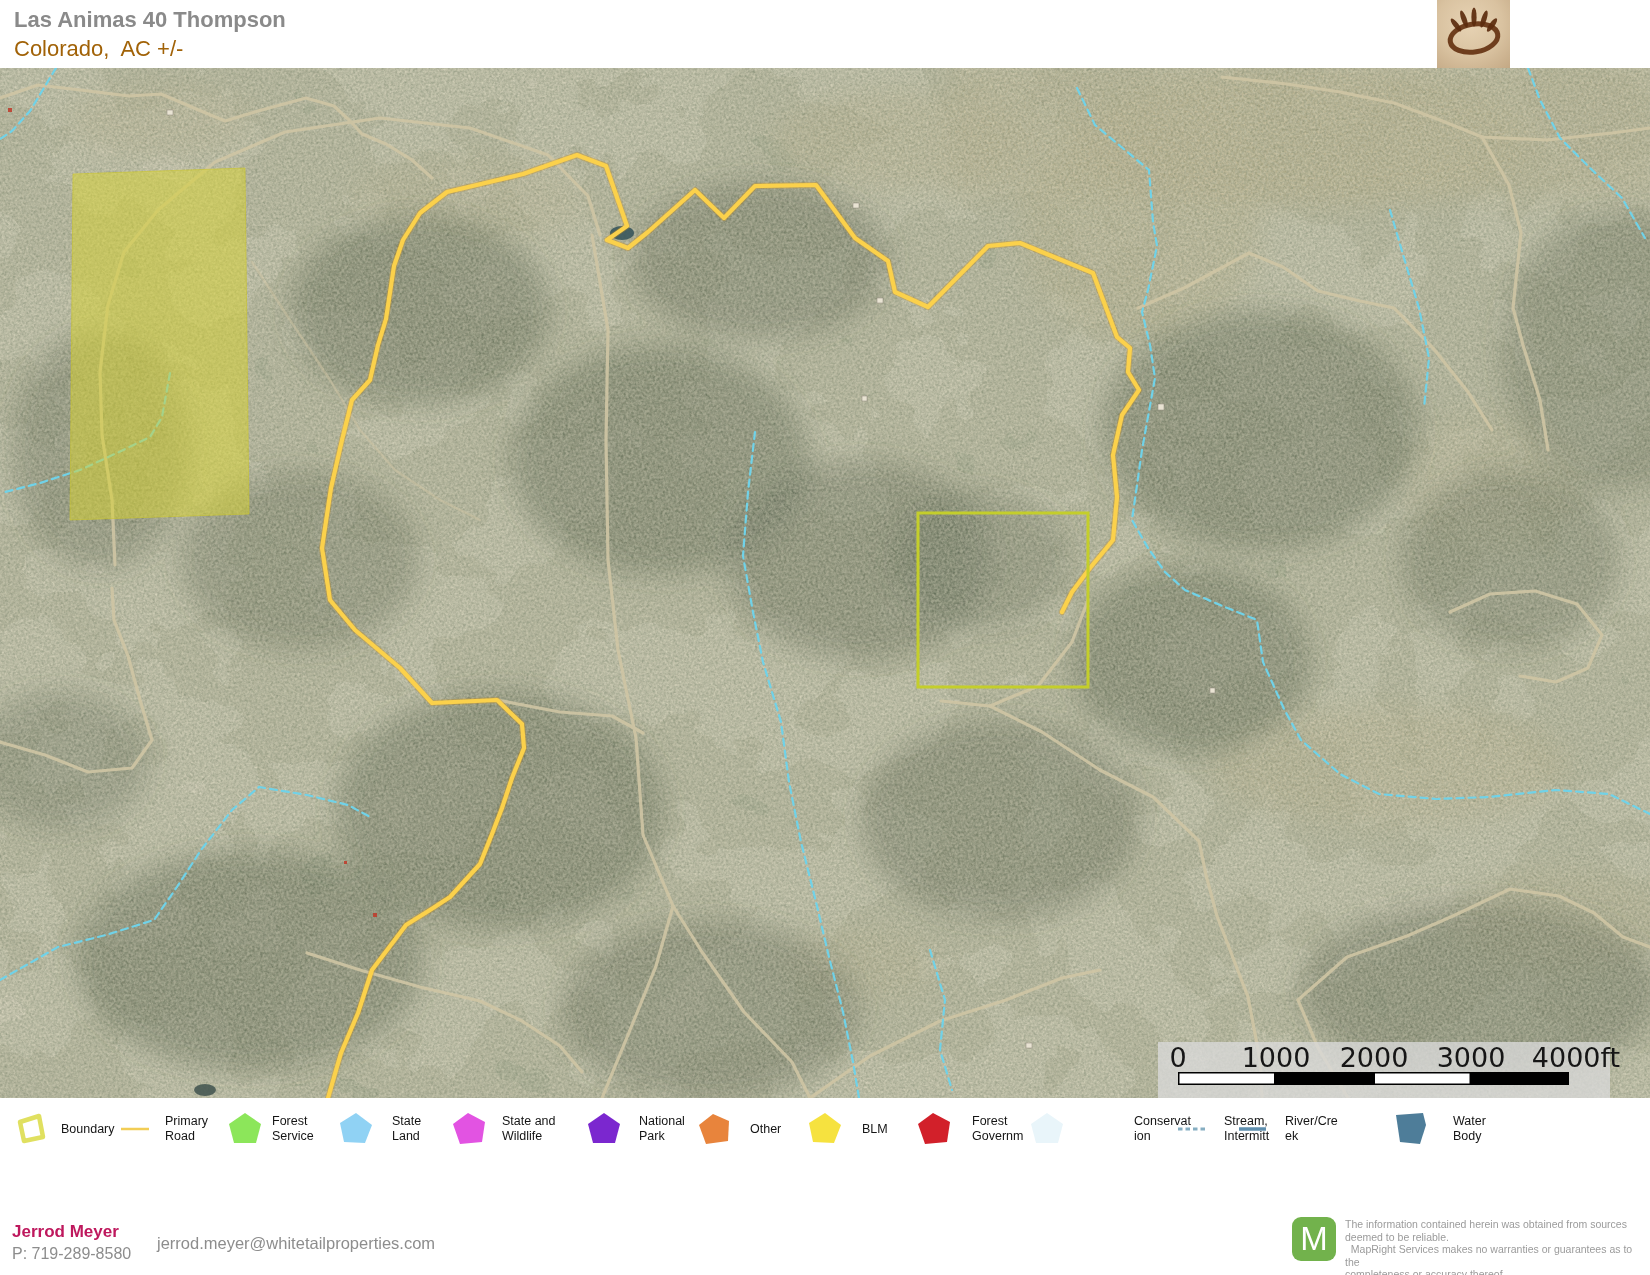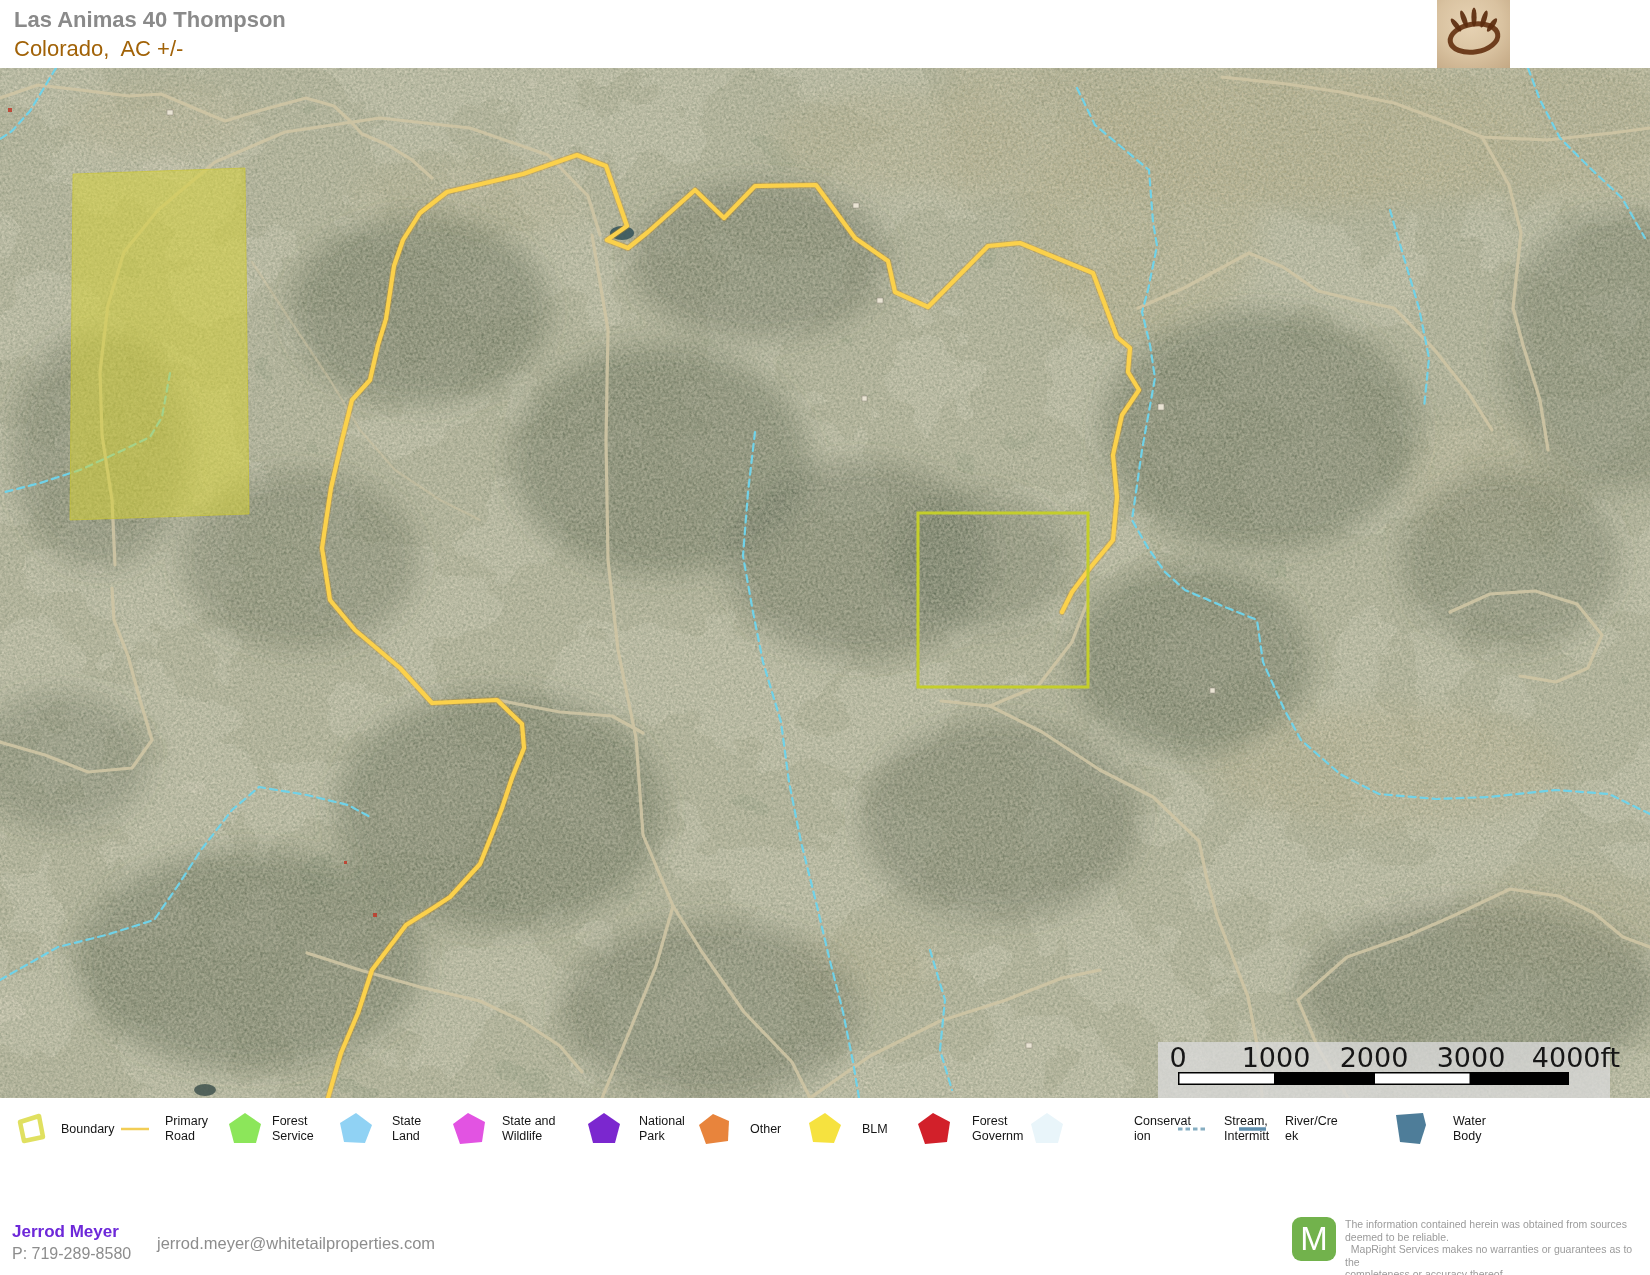--- a/index.html
+++ b/index.html
@@ -15,21 +15,21 @@
   .map-wrap{position:absolute;top:68px;left:0;width:1650px;height:1030px;}
   .map-wrap svg{display:block;}
   
   .legend{position:absolute;top:1098px;left:0;width:1650px;height:62px;background:#fff;}
   .legend-item{position:absolute;top:8px;height:46px;display:flex;align-items:center;}
   .legend-icon{flex:0 0 auto;display:block;}
   .legend-label{font-size:12.5px;line-height:15px;color:#151515;}
   .legend-label span{display:block;white-space:nowrap;}
   
   .footer{position:absolute;top:1160px;left:0;width:1650px;height:115px;background:#fff;}
-  .agent-name{position:absolute;top:62px;left:12px;font-size:17px;font-weight:bold;color:#6d28d9;}
+  .agent-name{position:absolute;top:62px;left:12px;font-size:17px;font-weight:bold;color:#be185d;}
   .agent-phone{position:absolute;top:85px;left:12px;font-size:16px;color:#8d8d8d;}
   .agent-email{position:absolute;top:74px;left:157px;font-size:16.5px;color:#8d8d8d;}
   .mapright-logo{position:absolute;top:57px;left:1292px;width:44px;height:44px;border-radius:9px;
       background:#72b24c;color:#fff;display:flex;align-items:center;justify-content:center;
       font-size:33px;font-weight:400;}
   .disclaimer{position:absolute;top:58px;left:1345px;width:300px;font-size:10.5px;
       line-height:12.5px;color:#9b9b9b;}
   .disclaimer div{white-space:pre-wrap;}
   .scale-text{font-family:"DejaVu Sans",sans-serif;font-size:27px;fill:#161616;}
 </style>

